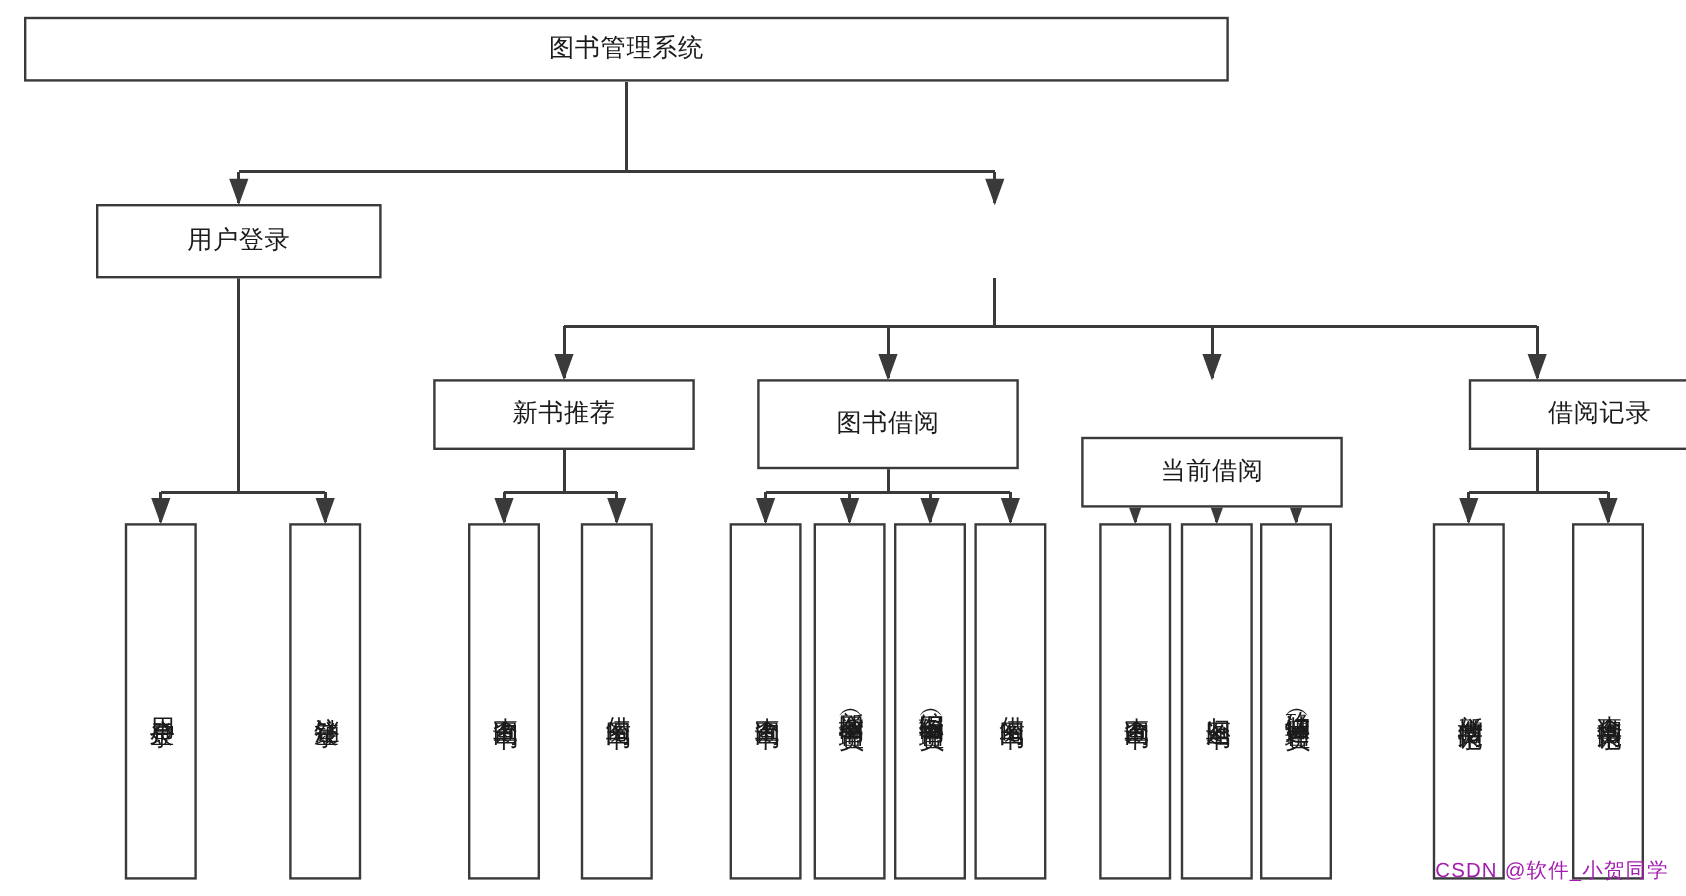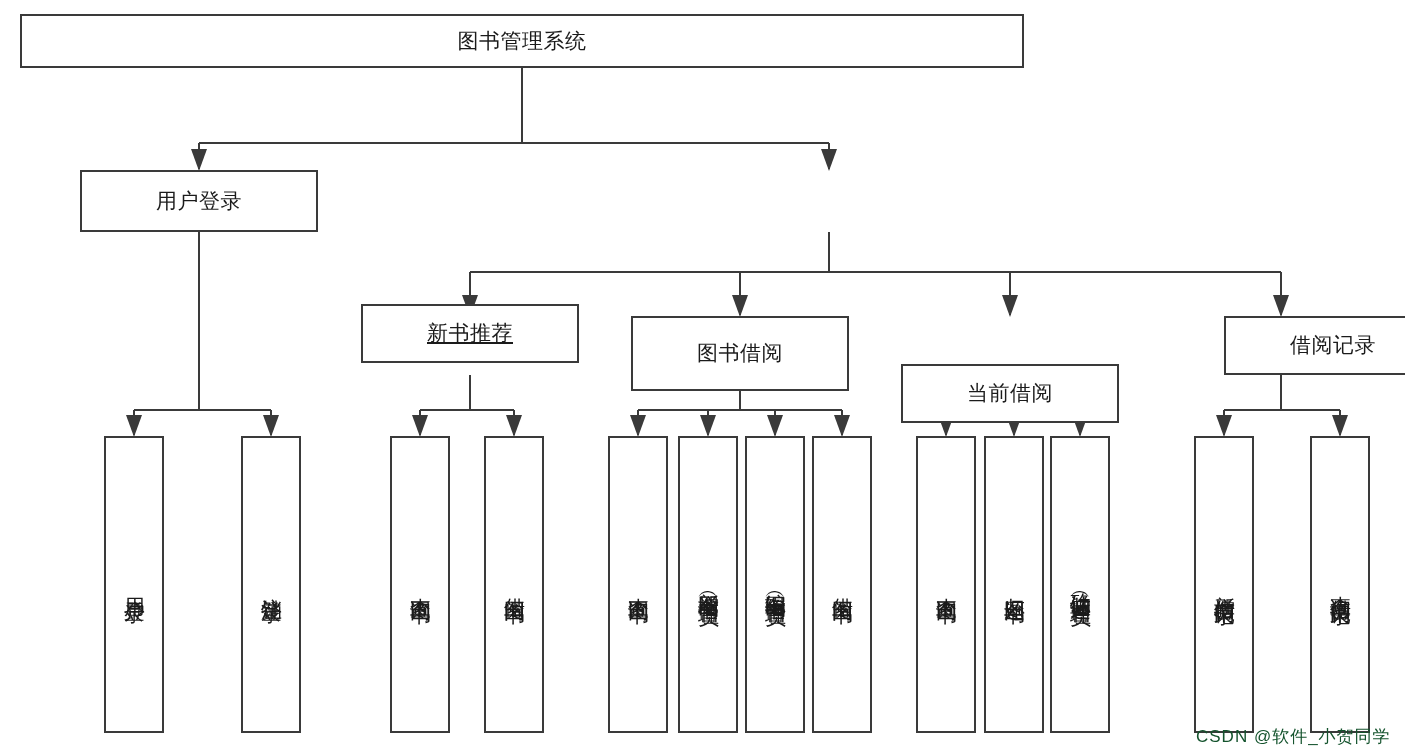--- a/index.html
+++ b/index.html
@@ -48,26 +48,25 @@
     padding-top: 6px;
     padding-bottom: 6px;
   }
   .node.v .lbl {
     writing-mode: vertical-rl;
     text-orientation: upright;
     display: block;
   }
   .watermark {
     position: absolute;
-    color: #14532d;
+    color: #a21caf;
     font-size: 17px;
     letter-spacing: 1px;
     white-space: nowrap;
     pointer-events: none;
-    margin-top: 11px;
   }
 </style>
 </head>
 <body>
 
 <div id="canvas">
 
   <svg id="wires" viewBox="0 0 1405 747" preserveAspectRatio="none">
       <line x1="522" y1="68" x2="522" y2="143" stroke="#3a3a3a" stroke-width="2.5" shape-rendering="crispEdges"></line>
       <line x1="199" y1="143" x2="829" y2="143" stroke="#3a3a3a" stroke-width="2.5" shape-rendering="crispEdges"></line>
@@ -124,21 +123,21 @@
     </svg>
 
   <div class="node h" style="left: 20px; top: 14px; width: 1004px; height: 54px; align-items: center;">
     <span class="lbl">图书管理系统</span>
   </div>
 
   <div class="node h" style="left: 80px; top: 170px; width: 238px; height: 62px;">
     <span class="lbl">用户登录</span>
   </div>
 
-  <div class="node h" style="left: 361px; top: 304px; width: 218px; height: 59px; text-decoration: underline;">
+  <div class="node h" style="left: 361px; top: 316px; width: 218px; height: 59px;">
     <span class="lbl">新书推荐</span>
   </div>
   <div class="node h" style="left: 631px; top: 316px; width: 218px; height: 75px;">
     <span class="lbl">图书借阅</span>
   </div>
   <div class="node h" style="left: 901px; top: 316px; width: 218px; height: 59px; margin-top: 48px;">
     <span class="lbl">当前借阅</span>
   </div>
   <div class="node h" style="left: 1224px; top: 316px; width: 218px; height: 59px;">
     <span class="lbl">借阅记录</span>

